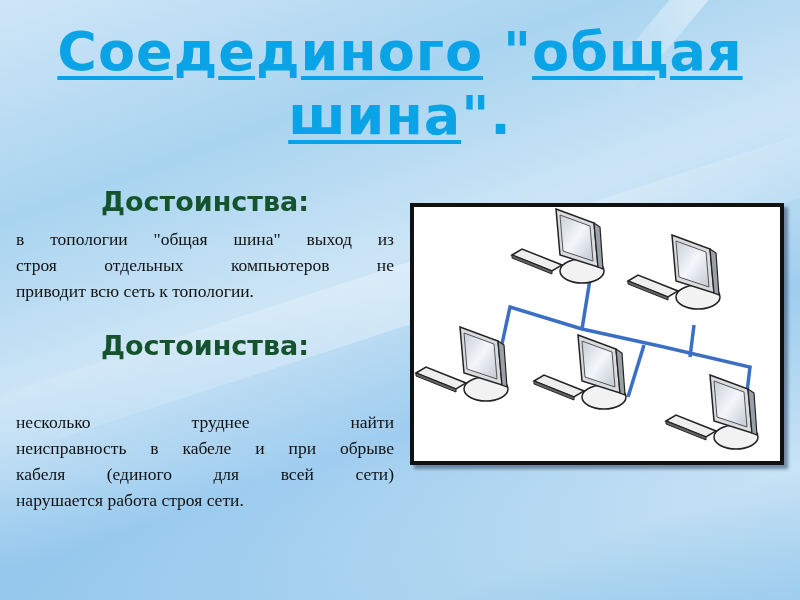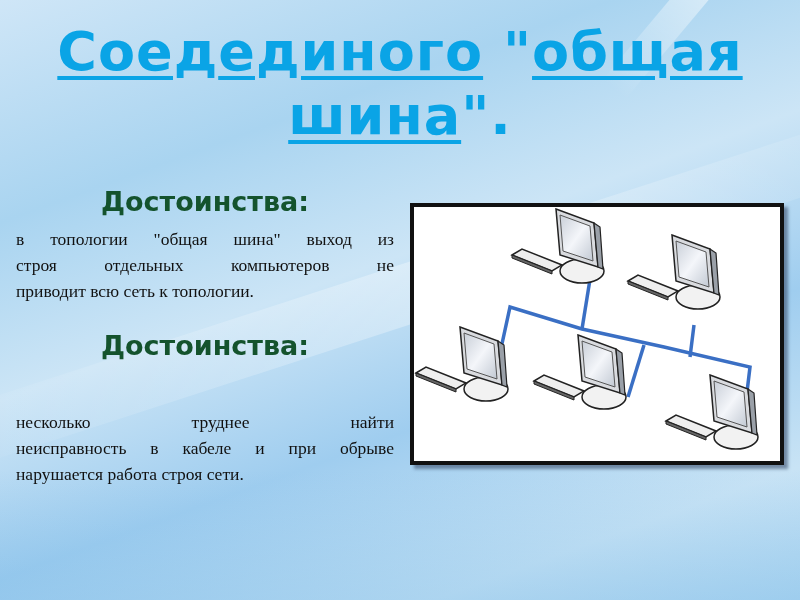--- a/index.html
+++ b/index.html
@@ -59,20 +59,21 @@
 <div class="para p-adv">
   <span class="line j">в топологии "общая шина" выход из</span>
   <span class="line j">строя отдельных компьютеров не</span>
   <span class="line">приводит всю сеть к топологии.</span>
 </div>
 
 <div class="heading h-dis">Достоинства:</div>
 <div class="para p-dis">
   <span class="line j">несколько труднее найти</span>
   <span class="line j">неисправность в кабеле и при обрыве</span>
+  <span class="line j">кабеля (единого для всей сети)</span>
   <span class="line">нарушается работа строя сети.</span>
 </div>
 
 <div class="diagram">
   <svg width="366" height="254" viewBox="0 0 366 254">
     <defs>
       <linearGradient id="scr" x1="0" y1="0" x2="1" y2="1">
         <stop offset="0" stop-color="#c9cfd8"></stop>
         <stop offset="0.5" stop-color="#f4f6fa"></stop>
         <stop offset="1" stop-color="#c2c9d3"></stop>

